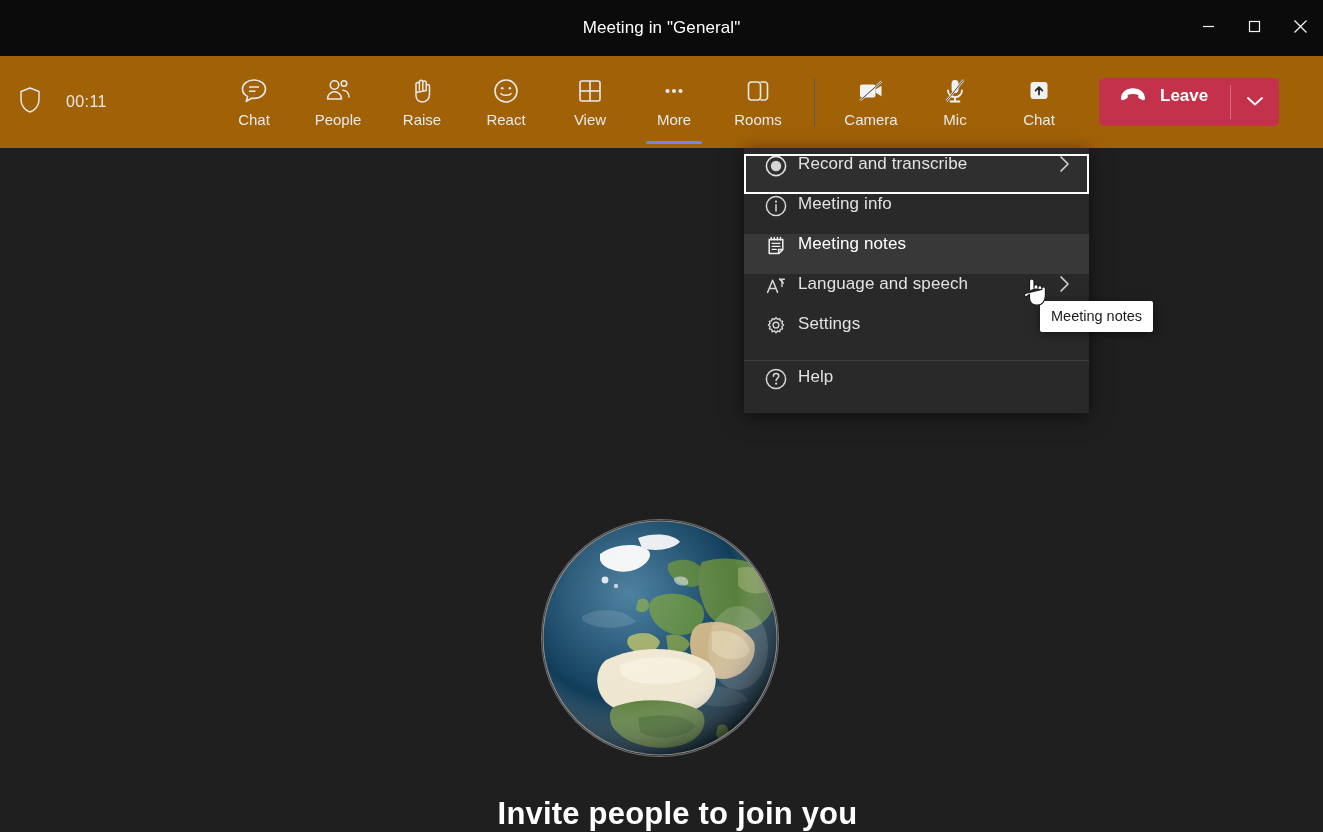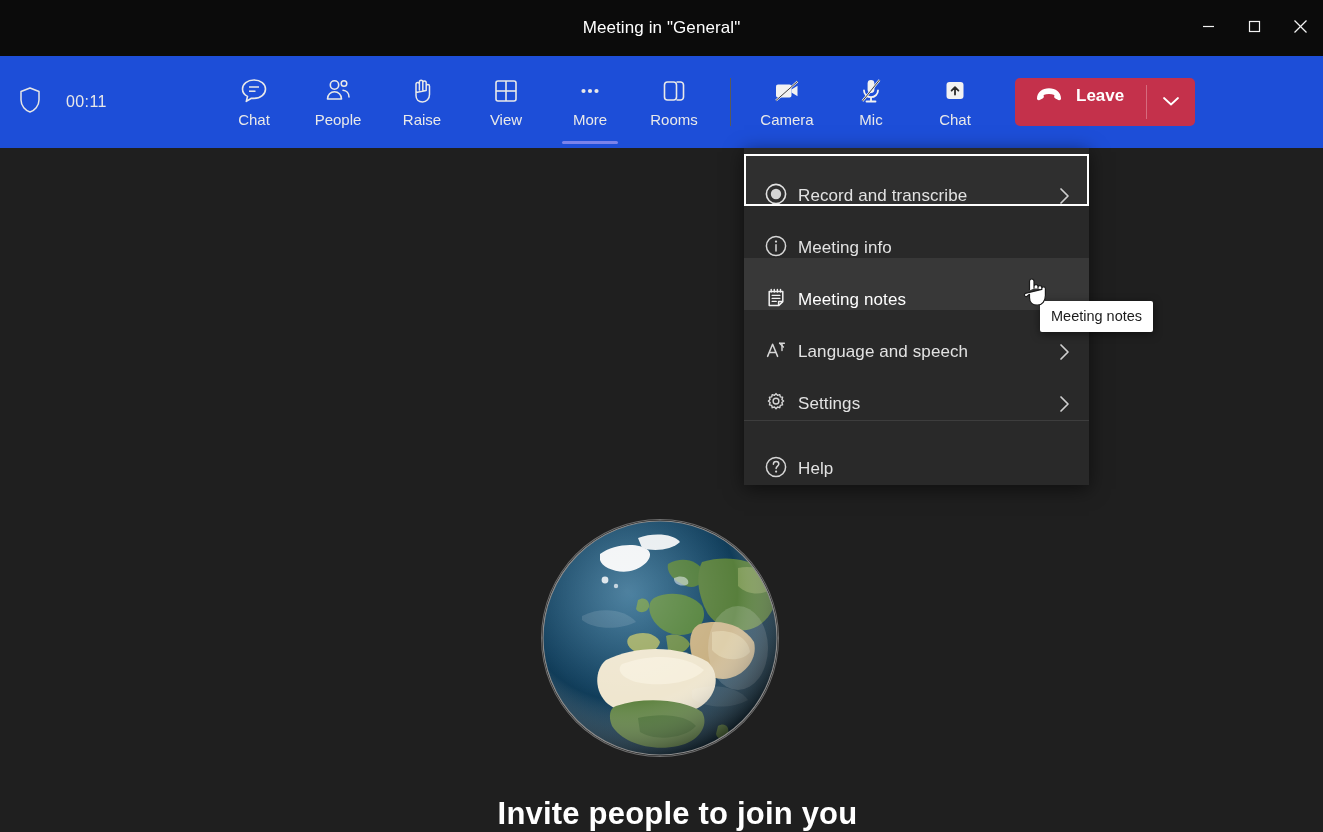--- a/index.html
+++ b/index.html
@@ -25,21 +25,21 @@
     display: flex; align-items: center;
   }
   .win-btn {
     width: 46px; height: 56px; display: flex; align-items: center; justify-content: center;
     cursor: pointer;
   }
 
   
   .toolbar {
     position: absolute; top: 56px; left: 0; width: 1323px; height: 92px;
-    background: #1d4ed8;
+    background: #a16207;
     display: flex; align-items: center;
   }
   .shield-timer {
     display: flex; align-items: center; gap: 24px;
     padding-left: 18px; width: 212px;
   }
   .timer-text { color: #e8e8e8; font-size: 16px; letter-spacing: .4px; }
 
   .tool-center {
     flex: 1; display: flex; align-items: center; justify-content: flex-start;
@@ -99,22 +99,22 @@
   .menu {
     position: absolute; left: 744px; top: 148px;
     width: 345px;
     background: #292929;
     box-shadow: 0 4px 18px rgba(0,0,0,.55);
     padding: 6px 0 0 0;
     z-index: 40;
   }
   .menu-item {
     position: relative;
-    display: flex; align-items: flex-end;
-    height: 52px; padding: 0 14px 0 20px;
+    display: flex; align-items: flex-start;
+    height: 40px; padding: 0 14px 0 20px;
     cursor: pointer;
   }
   .menu-item.hovered { background: #383838; }
   .menu-item.focused {
     outline: 2px solid #ffffff; outline-offset: -2px;
     background: #2f2f2f;
   }
   .mi-icon {
     width: 34px; flex: 0 0 34px; display: flex; align-items: center; justify-content: flex-start;
   }
@@ -220,20 +220,31 @@
             <path d="M9 16.5 V8.2 C9 7.2 9.8 6.4 10.7 6.4 C11.7 6.4 12.4 7.2 12.4 8.2 V14
                      M12.4 14 V6.1 C12.4 5.1 13.2 4.3 14.1 4.3 C15.1 4.3 15.8 5.1 15.8 6.1 V14
                      M15.8 14 V6.8 C15.8 5.8 16.6 5 17.5 5 C18.5 5 19.2 5.8 19.2 6.8 V14.6
                      M19.2 14.6 V10.2 C19.2 9.3 19.9 8.5 20.8 8.5 C21.8 8.5 22.5 9.3 22.5 10.2 V18.5
                      C22.5 22.6 19.6 26 15.5 26 C11.5 26 9 23.2 9 19.6 V16.5 Z" fill="none" stroke="#e9e9e9" stroke-width="1.5" stroke-linejoin="round" stroke-linecap="round"></path>
           </svg>
         </span>
         <span class="tool-lbl">Raise</span>
       </div>
 
+      <div class="tool-btn">
+        <span class="tool-ico">
+          <svg width="30" height="30" viewBox="0 0 30 30">
+            <circle cx="15" cy="15" r="11" fill="none" stroke="#e9e9e9" stroke-width="1.6"></circle>
+            <circle cx="11.2" cy="12.2" r="1.25" fill="#e9e9e9"></circle>
+            <circle cx="18.8" cy="12.2" r="1.25" fill="#e9e9e9"></circle>
+            <path d="M10 17.6 C11.6 19.8 18.4 19.8 20 17.6" fill="none" stroke="#e9e9e9" stroke-width="1.6" stroke-linecap="round"></path>
+          </svg>
+        </span>
+        <span class="tool-lbl">React</span>
+      </div>
 
       <div class="tool-btn">
         <span class="tool-ico">
           <svg width="30" height="30" viewBox="0 0 30 30">
             <rect x="5" y="5" width="20" height="20" rx="2" fill="none" stroke="#e9e9e9" stroke-width="1.6"></rect>
             <line x1="15" y1="5" x2="15" y2="25" stroke="#e9e9e9" stroke-width="1.6"></line>
             <line x1="5" y1="15" x2="25" y2="15" stroke="#e9e9e9" stroke-width="1.6"></line>
           </svg>
         </span>
         <span class="tool-lbl">View</span>

